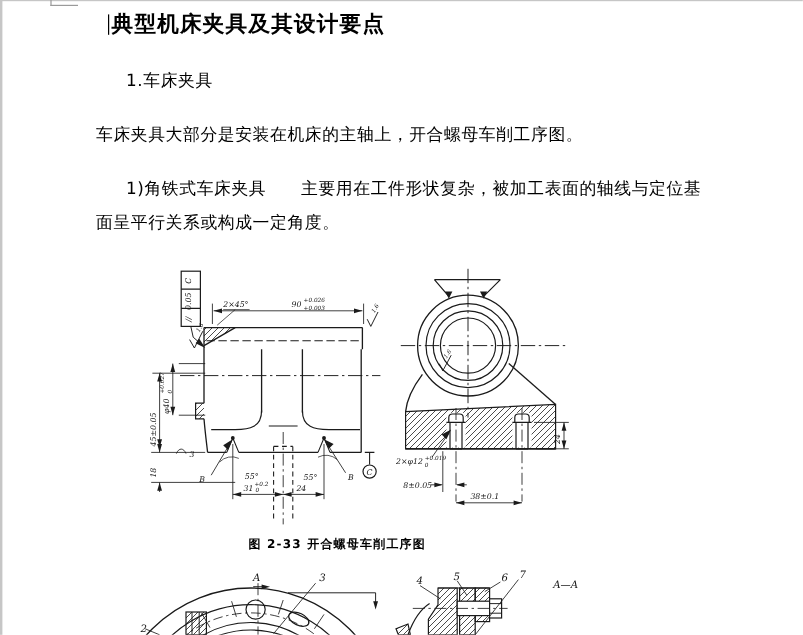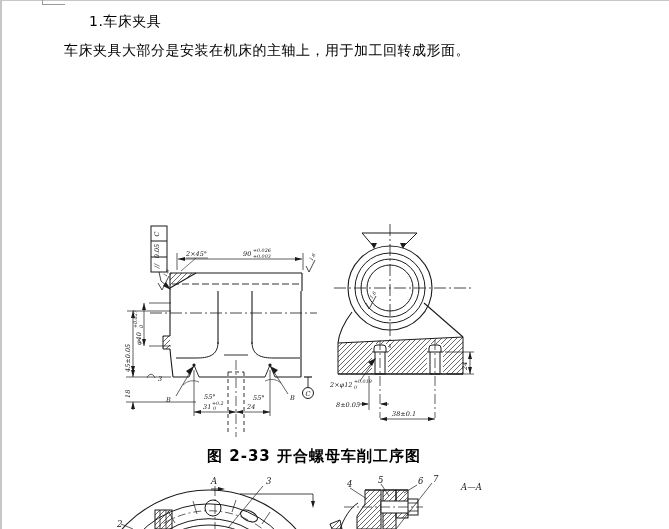--- a/index.html
+++ b/index.html
@@ -9,43 +9,45 @@
     font-family:"DejaVu Sans","Liberation Sans",sans-serif;
   }
   .edge-left{position:absolute;left:0;top:0;width:2px;height:100%;background:#c6c6c6}
   .edge-top{position:absolute;left:0;top:0;width:100%;height:1px;background:#c6c6c6}
   .crop-h{position:absolute;left:42px;top:4px;width:23px;height:1px;background:#9a9a9a}
   .crop-v{position:absolute;left:42px;top:0;width:1px;height:5px;background:#9a9a9a}
 
   .textblock{position:absolute;left:63px;top:6px;width:545px}
   .doc-title{font-size:18px;font-weight:bold;margin:0 0 18px 0;line-height:30px;padding-left:27px;letter-spacing:1px}
   .cursor{display:inline-block;width:1px;height:17px;background:#000;vertical-align:-3px;margin-right:2px}
-  p.bodyline{margin:1px;font-size:14px;line-height:28px;text-indent:25px;letter-spacing:0.5px}
+  p.bodyline{margin:17px;font-size:14px;line-height:28px;text-indent:25px;letter-spacing:0.5px}
   p.noindent{text-indent:0}
 
   .fig233{position:absolute;left:105px;top:218px;width:410px;height:230px}
   .fig234{position:absolute;left:0px;top:465px;width:669px;height:64px}
-  .caption{position:absolute;left:207px;top:447px;font-size:15px;font-weight:bold;letter-spacing:1px;white-space:nowrap}
+  .caption{position:absolute;left:207px;top:447px;font-size:10px;font-weight:bold;letter-spacing:1px;white-space:nowrap}
 
   svg text{font-family:"DejaVu Serif","Liberation Serif",serif;fill:#161616;font-style:italic}
   svg .dimtxt{font-size:6.5px}
   svg .toltxt{font-size:4.8px}
   svg .lbl{font-size:8.5px}
 </style>
 </head>
 <body>
 
 <div class="edge-left"></div>
 <div class="edge-top"></div>
 <div class="crop-h"></div>
 <div class="crop-v"></div>
 
 <div class="textblock">
+  <div class="doc-title"><span class="cursor"></span><span>典型机床夹具及其设计要点</span></div>
   <p class="bodyline">1.车床夹具</p>
-  <p class="bodyline noindent">车床夹具大部分是安装在机床的主轴上，用于加工回转成形面。</p>
+  <p class="bodyline noindent">车床夹具大部分是安装在机床的主轴上，开合螺母车削工序图。</p>
+  <p class="bodyline">1)角铁式车床夹具　　主要用在工件形状复杂，被加工表面的轴线与定位基面呈平行关系或构成一定角度。</p>
 </div>
 
 <svg class="fig233" viewBox="105 218 410 230" xmlns="http://www.w3.org/2000/svg">
   <defs>
     <pattern id="hatchA" patternUnits="userSpaceOnUse" width="5" height="5">
       <path d="M0,5 L5,0" stroke="#2a2a2a" stroke-width="0.7"></path>
     </pattern>
   </defs>
 
   <g stroke="#1b1b1b" fill="none" stroke-width="1">

